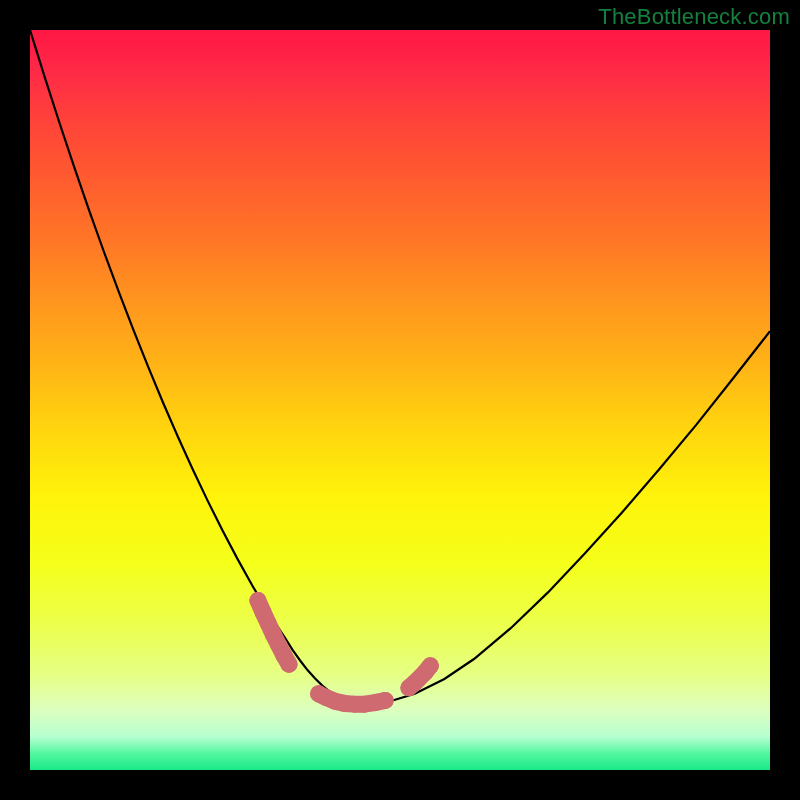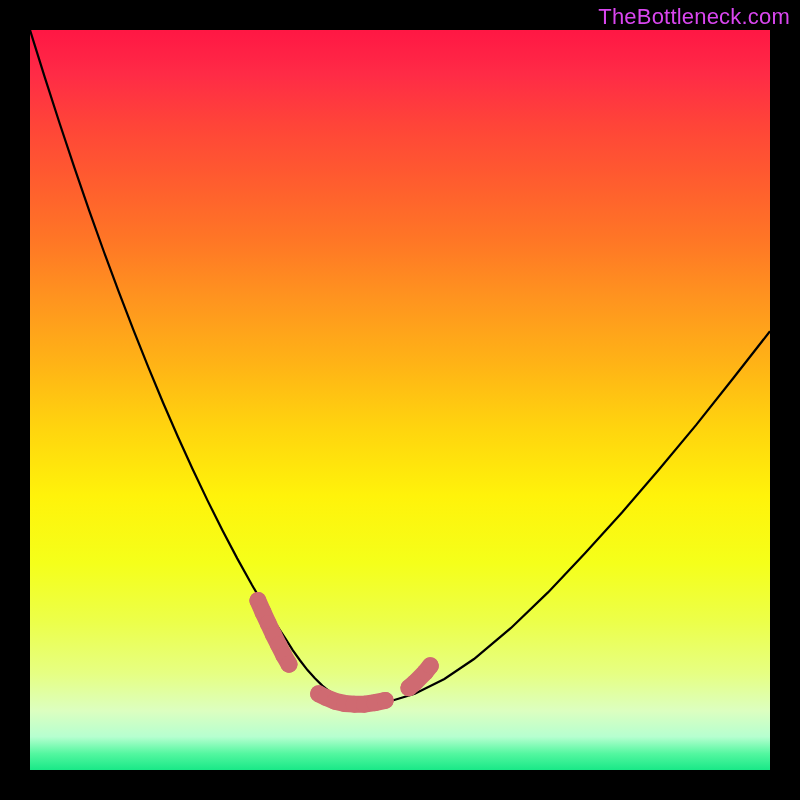--- a/index.html
+++ b/index.html
@@ -14,21 +14,21 @@
   .stage {
     position: relative;
     width: 800px;
     height: 800px;
     background: #000;
   }
   .watermark {
     position: absolute;
     top: 4px;
     right: 10px;
-    color: #d946ef;
+    color: #15803d;
     font-size: 22px;
     font-weight: 500;
     letter-spacing: 0.2px;
     user-select: none;
   }
   svg.plot {
     position: absolute;
     left: 30px;
     top: 30px;
     width: 740px;

